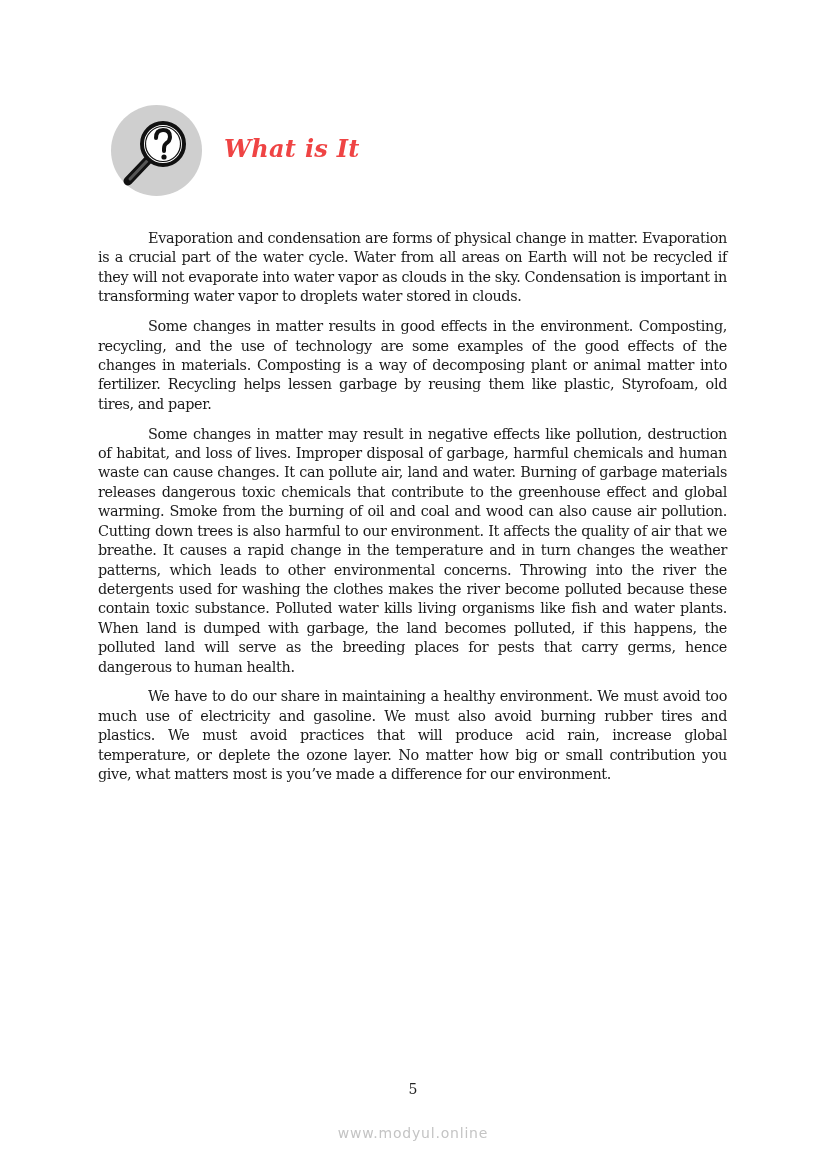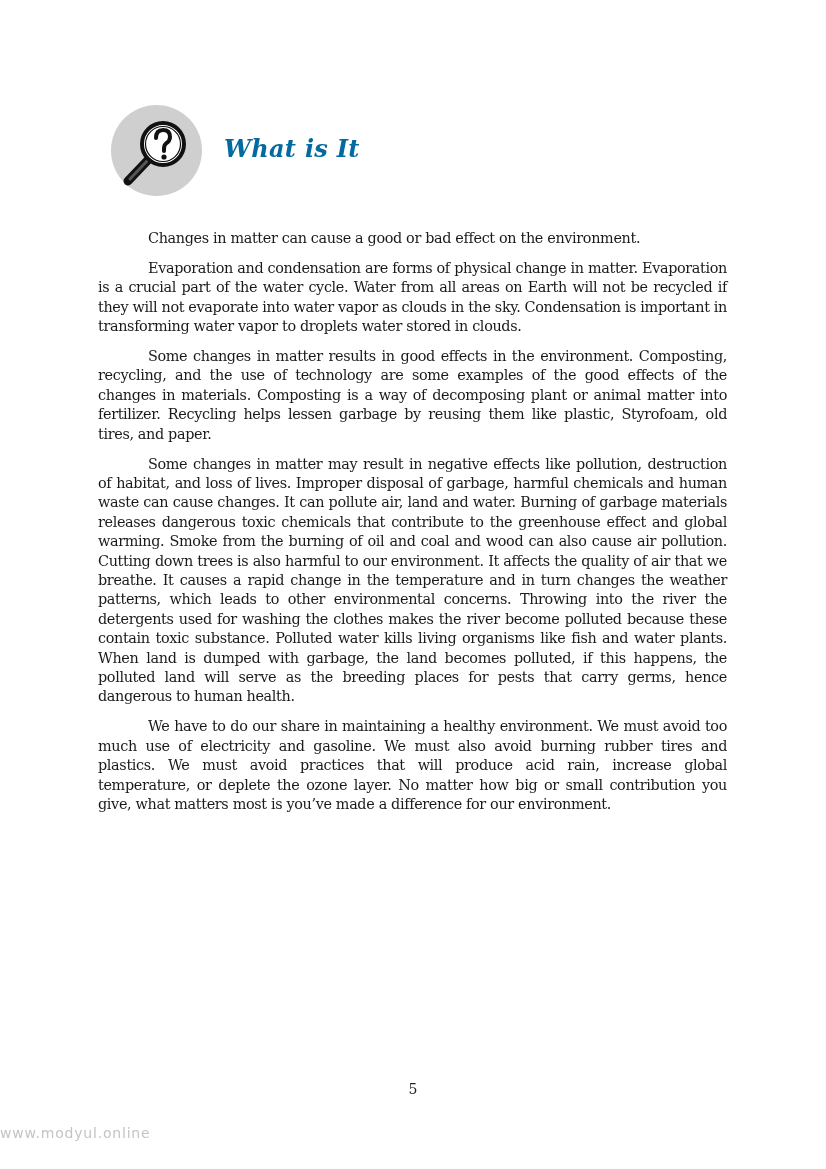--- a/index.html
+++ b/index.html
@@ -37,21 +37,21 @@
     }
     .section-title {
       position: absolute;
       left: 224px;
       top: 134px;
       font-family: "DejaVu Serif", serif;
       font-weight: bold;
       font-style: italic;
       font-size: 24px;
       letter-spacing: 0.3px;
-      color: #0369a1;
+      color: #ef4444;
       margin: 0;
     }
     .content {
       position: absolute;
       left: 98px;
       top: 229px;
       width: 629px;
       font-family: "DejaVu Serif", "Liberation Serif", serif;
       font-size: 14.4px;
       line-height: 19.4px;
@@ -70,20 +70,21 @@
       text-align: center;
       font-family: "DejaVu Serif", serif;
       font-size: 14px;
       color: #222;
     }
     .watermark {
       position: absolute;
       left: 0;
       width: 826px;
       top: 1125px;
+      text-align: center;
       font-family: "DejaVu Sans", sans-serif;
       font-size: 14px;
       letter-spacing: 0.8px;
       color: #c4c4c4;
     }
   </style>
 </head>
 <body>
 
 <div class="header">
@@ -97,21 +98,20 @@
       <circle cx="52" cy="39" r="17.5" fill="none" stroke="#111" stroke-width="1.2"></circle>
 
       <path d="M45 33 Q45 25 52 25 Q59 25 59 32 Q59 36 55 38.5 Q53 40 53 44 L53 46" fill="none" stroke="#111" stroke-width="4" stroke-linecap="round"></path>
       <circle cx="53" cy="52" r="2.6" fill="#111"></circle>
     </svg>
   </div>
 </div>
 <h2 class="section-title">What is It</h2>
 
 <div class="content">
-  <p>Changes in matter can cause a good or bad effect on the environment.</p>
   <p>Evaporation and condensation are forms of physical change in matter. Evaporation is a crucial part of the water cycle. Water from all areas on Earth will not be recycled if they will not evaporate into water vapor as clouds in the sky. Condensation is important in transforming water vapor to droplets water stored in clouds.</p>
   <p>Some changes in matter results in good effects in the environment. Composting, recycling, and the use of technology are some examples of the good effects of the changes in materials. Composting is a way of decomposing plant or animal matter into fertilizer. Recycling helps lessen garbage by reusing them like plastic, Styrofoam, old tires, and paper.</p>
   <p>Some changes in matter may result in negative effects like pollution, destruction of habitat, and loss of lives. Improper disposal of garbage, harmful chemicals and human waste can cause changes. It can pollute air, land and water. Burning of garbage materials releases dangerous toxic chemicals that contribute to the greenhouse effect and global warming. Smoke from the burning of oil and coal and wood can also cause air pollution. Cutting down trees is also harmful to our environment. It affects the quality of air that we breathe. It causes a rapid change in the temperature and in turn changes the weather patterns, which leads to other environmental concerns. Throwing into the river the detergents used for washing the clothes makes the river become polluted because these contain toxic substance. Polluted water kills living organisms like fish and water plants. When land is dumped with garbage, the land becomes polluted, if this happens, the polluted land will serve as the breeding places for pests that carry germs, hence dangerous to human health.</p>
   <p>We have to do our share in maintaining a healthy environment. We must avoid too much use of electricity and gasoline. We must also avoid burning rubber tires and plastics. We must avoid practices that will produce acid rain, increase global temperature, or deplete the ozone layer. No matter how big or small contribution you give, what matters most is you’ve made a difference for our environment.</p>
 </div>
 
 <div class="page-number">5</div>
 <div class="watermark">www.modyul.online</div>
 
 </body></html>

